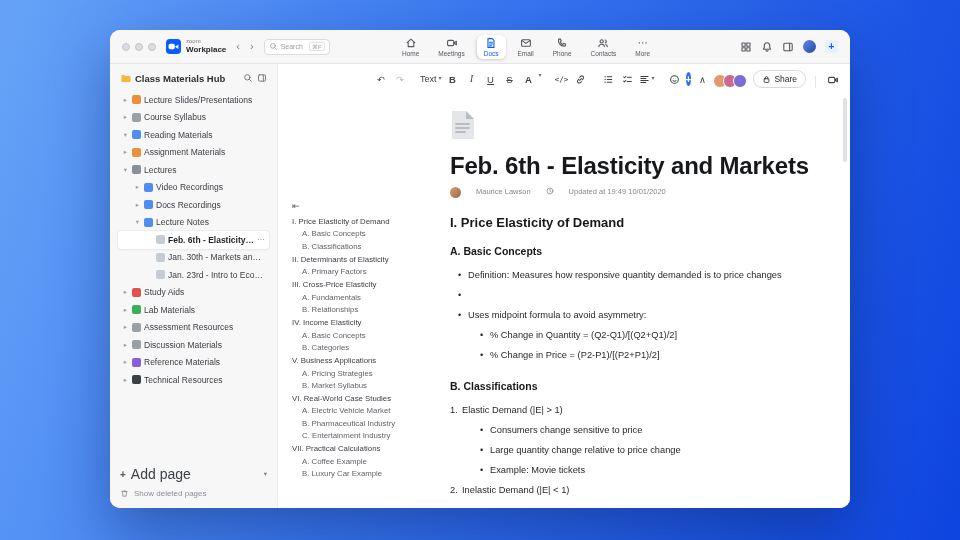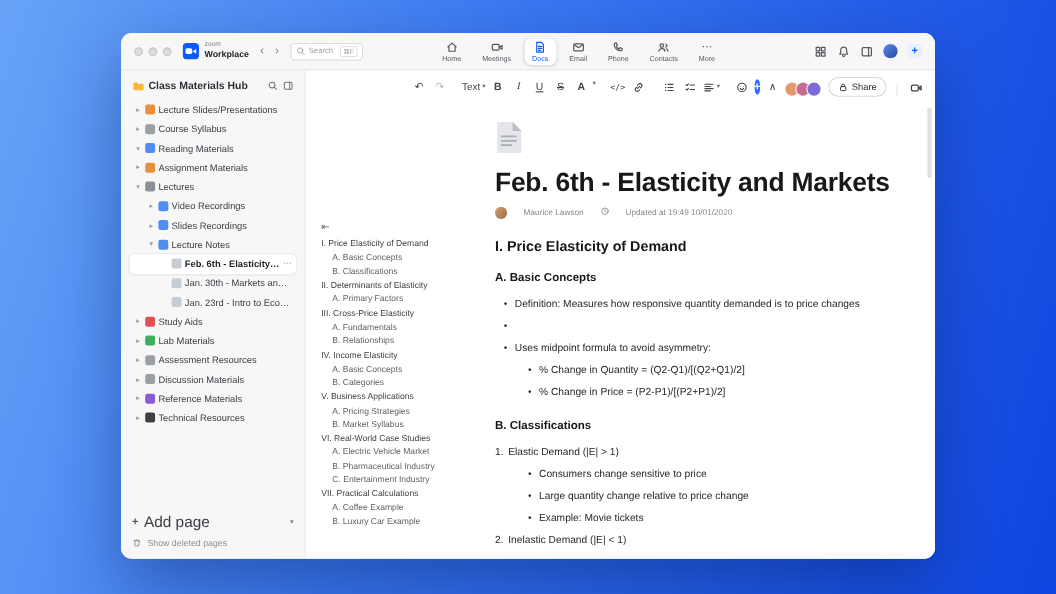--- a/index.html
+++ b/index.html
@@ -229,21 +229,21 @@
           <span class="tlabel2">Lectures</span>
         </div>
         <div class="titem ind1">
           <span class="chev">▸</span>
           <span class="ticon" style="background: rgb(79, 142, 240);"></span>
           <span class="tlabel2">Video Recordings</span>
         </div>
         <div class="titem ind1">
           <span class="chev">▸</span>
           <span class="ticon" style="background: rgb(79, 142, 240);"></span>
-          <span class="tlabel2">Slides Recordings</span>
+          <span class="tlabel2">Docs Recordings</span>
         </div>
         <div class="titem ind1">
           <span class="chev">▾</span>
           <span class="ticon" style="background: rgb(79, 142, 240);"></span>
           <span class="tlabel2">Lecture Notes</span>
         </div>
         <div class="titem ind2 selected">
           <span class="chev"></span>
           <span class="ticon" style="background: rgb(198, 204, 212);"></span>
           <span class="tlabel2">Feb. 6th - Elasticity and M...</span>

